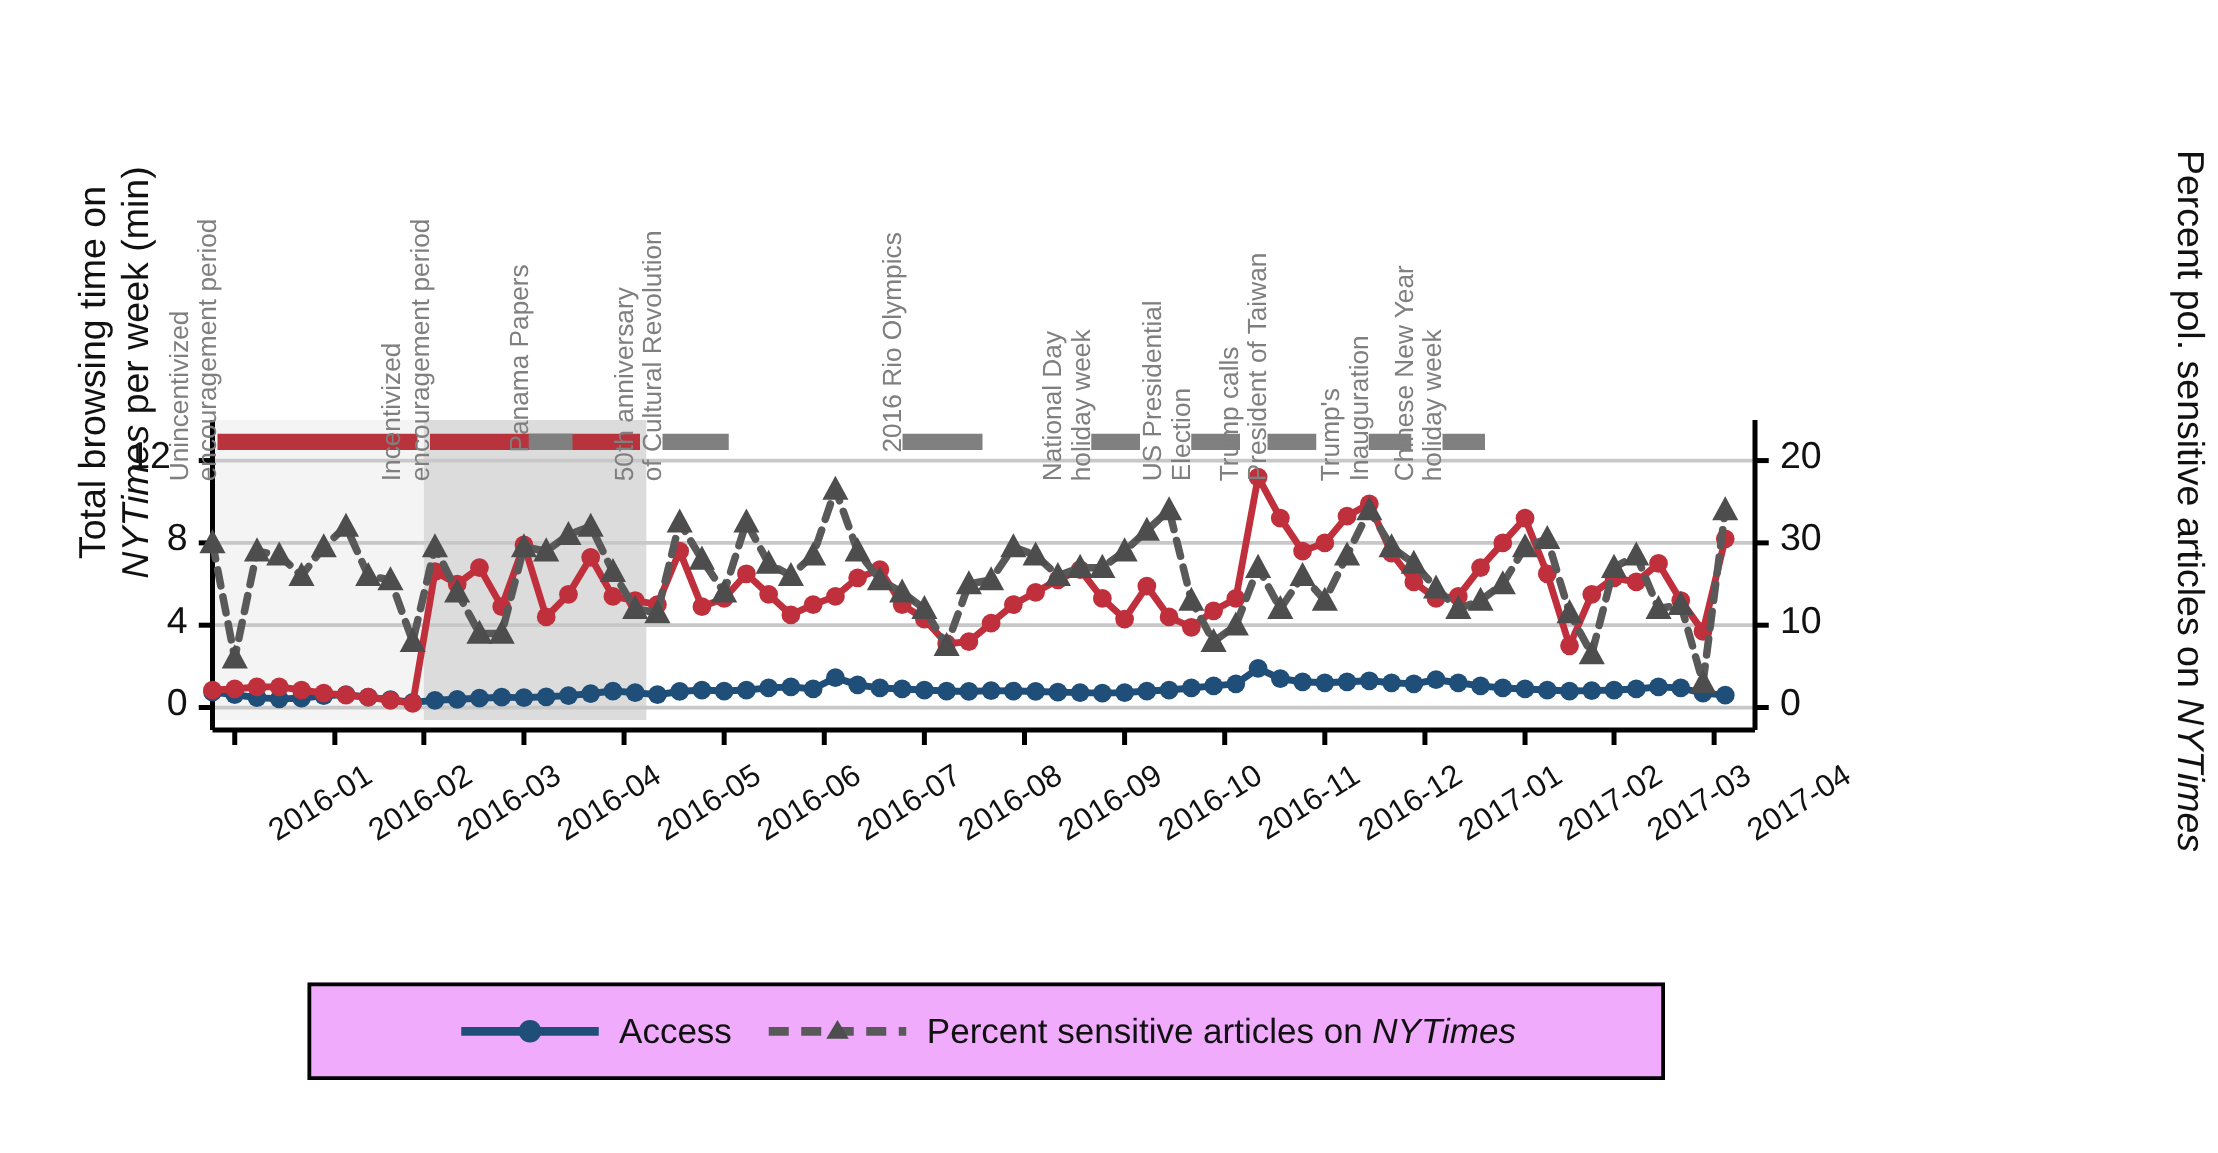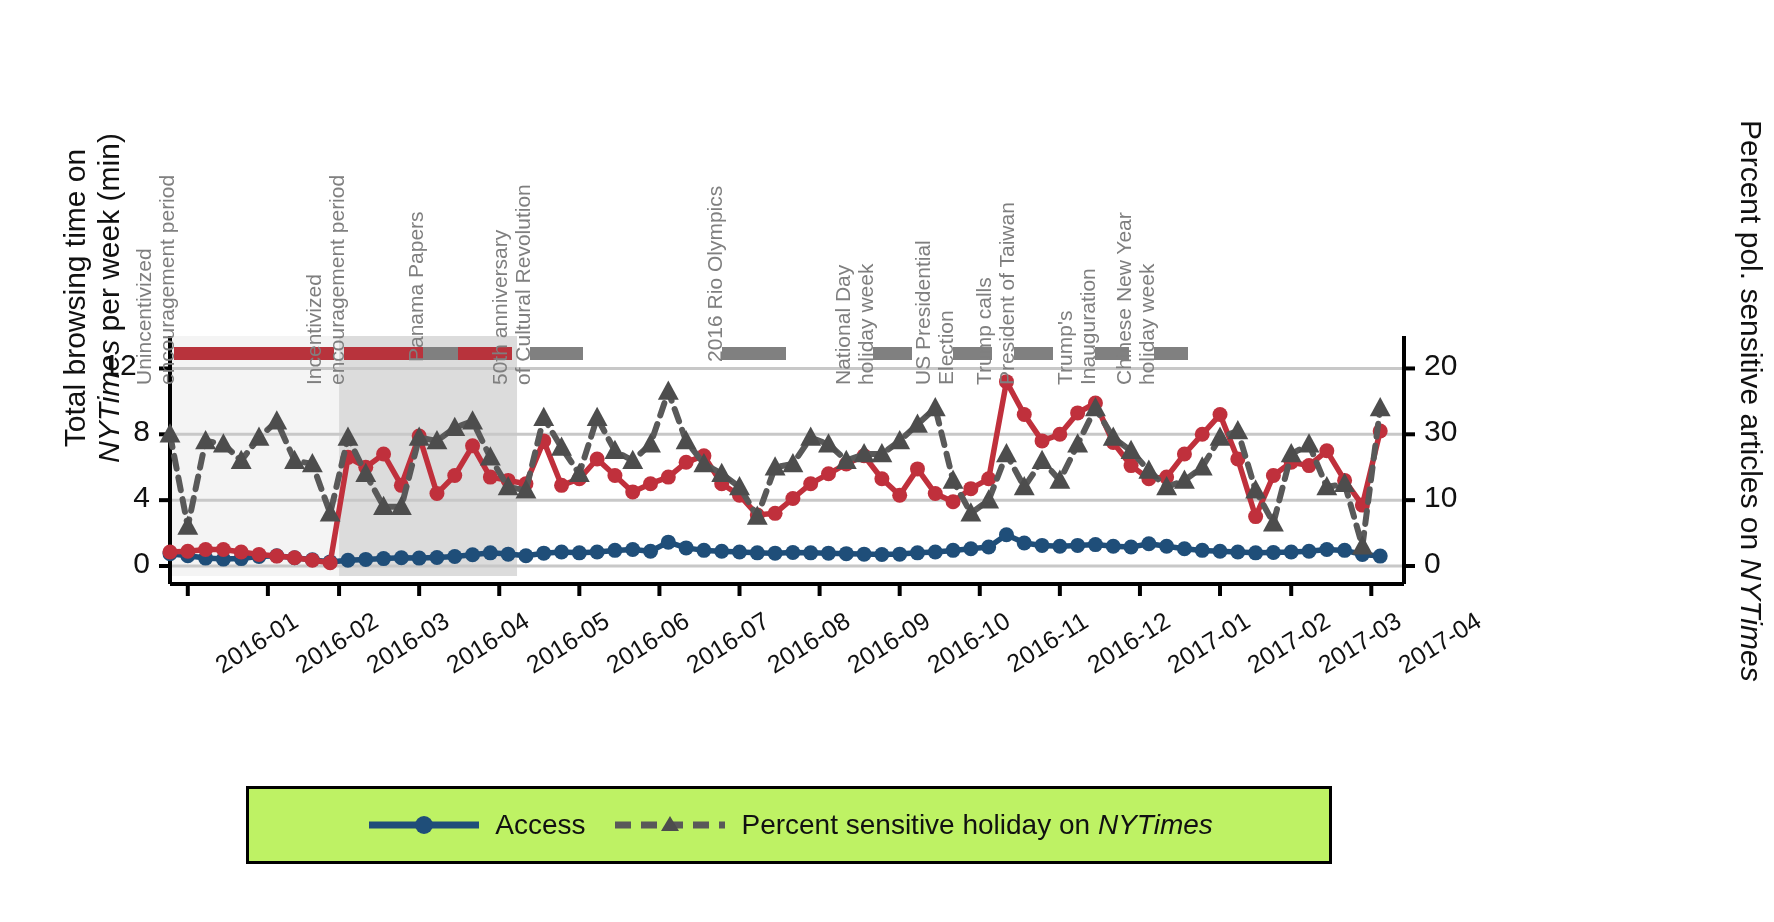--- a/index.html
+++ b/index.html
@@ -34,21 +34,21 @@
     white-space:nowrap; transform:rotate(-90deg); transform-origin:left bottom;
   }
   .ann .ln{display:block;}
 
   .annbar{position:absolute;height:13px;}
   .annbar.red{background:#b8333c;}
   .annbar.gray{background:#808080;}
 
   .legend{
     position:absolute; left:246px; top:786px; width:1080px; height:72px;
-    border:3px solid #000; background:#bef264;
+    border:3px solid #000; background:#f0abfc;
     display:flex; align-items:center; justify-content:center; gap:26px;
   }
   .lg-item{display:flex;align-items:center;gap:12px;}
   .lg-text{font-size:28px;color:#111;white-space:nowrap;}
   svg{display:block;}
 </style>
 </head>
 <body>
 
 <div id="root">
@@ -396,17 +396,17 @@
         <line x1="4" y1="15" x2="114" y2="15" stroke="#1f4e79" stroke-width="7"></line>
         <circle cx="59" cy="15" r="9" fill="#1f4e79"></circle>
       </svg>
       <span class="lg-text">Access</span>
     </div>
     <div class="lg-item">
       <svg width="118" height="30">
         <line x1="4" y1="15" x2="114" y2="15" stroke="#595959" stroke-width="7" stroke-dasharray="16 10"></line>
         <polygon points="59,6 68,21 50,21" fill="#4d4d4d"></polygon>
       </svg>
-      <span class="lg-text"><span>Percent sensitive holiday on </span><i class="italic">NYTimes</i></span>
+      <span class="lg-text"><span>Percent sensitive articles on </span><i class="italic">NYTimes</i></span>
     </div>
   </div>
 
 </div>
 
 </body></html>

